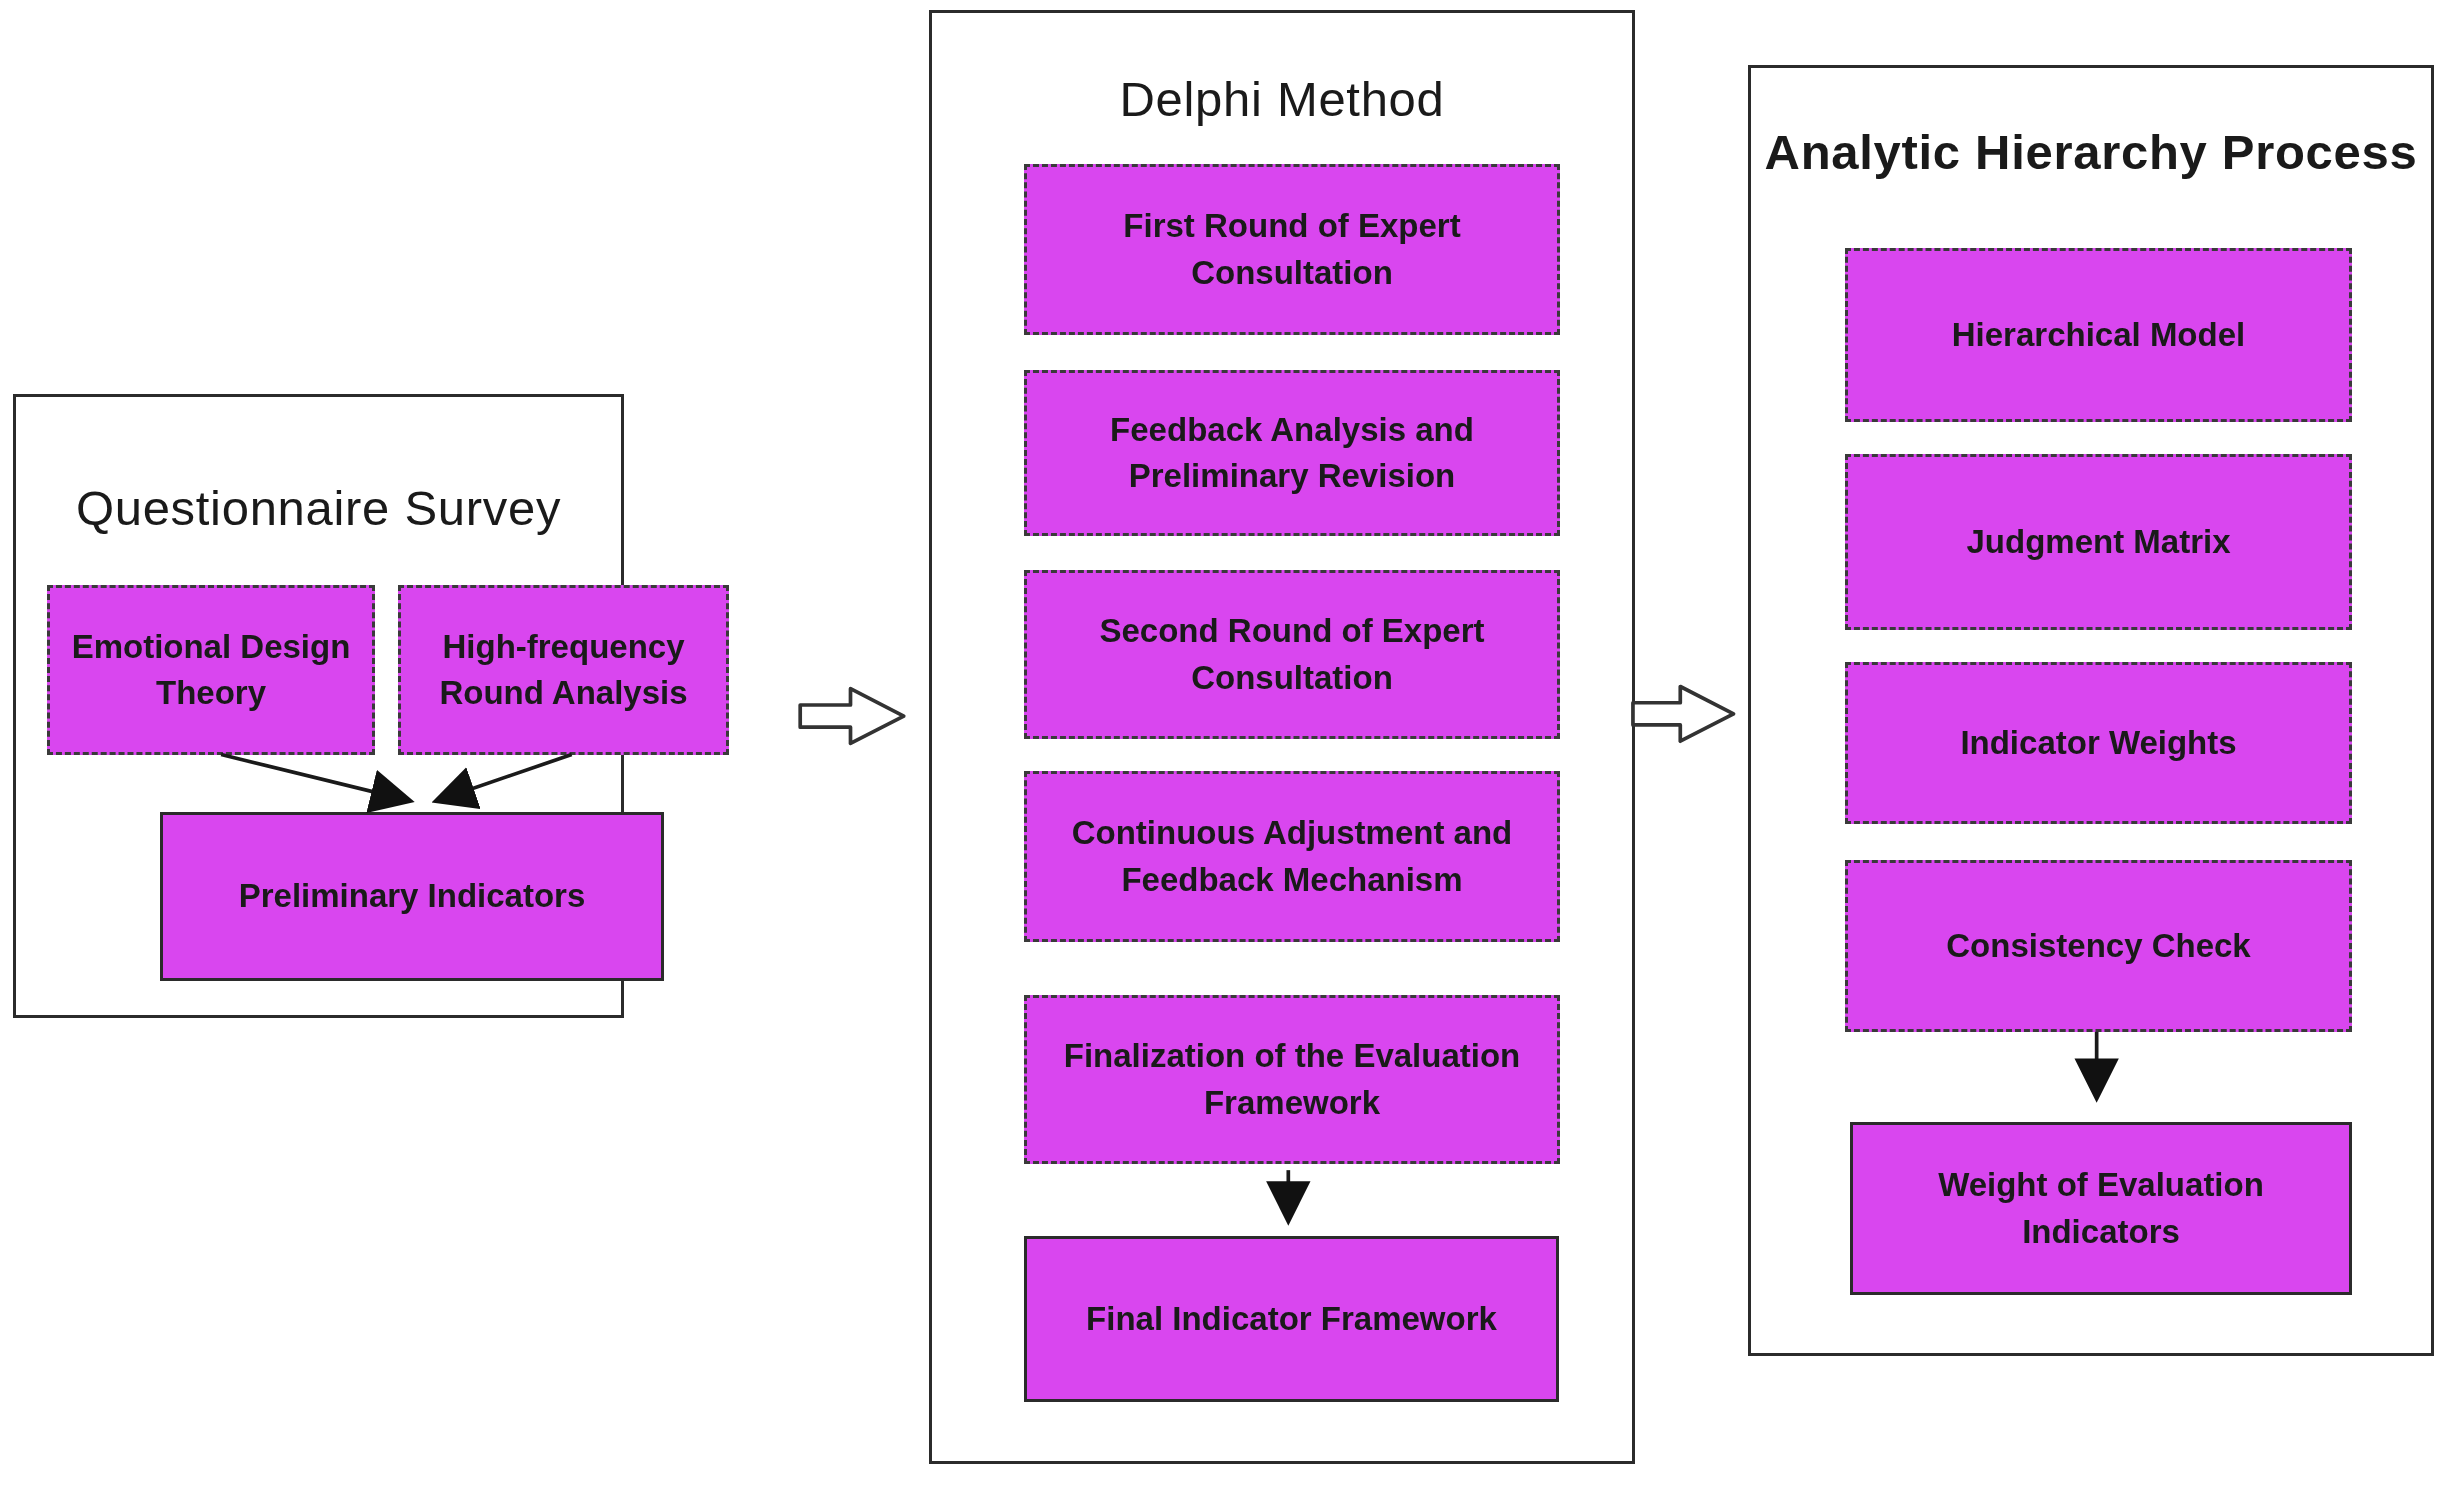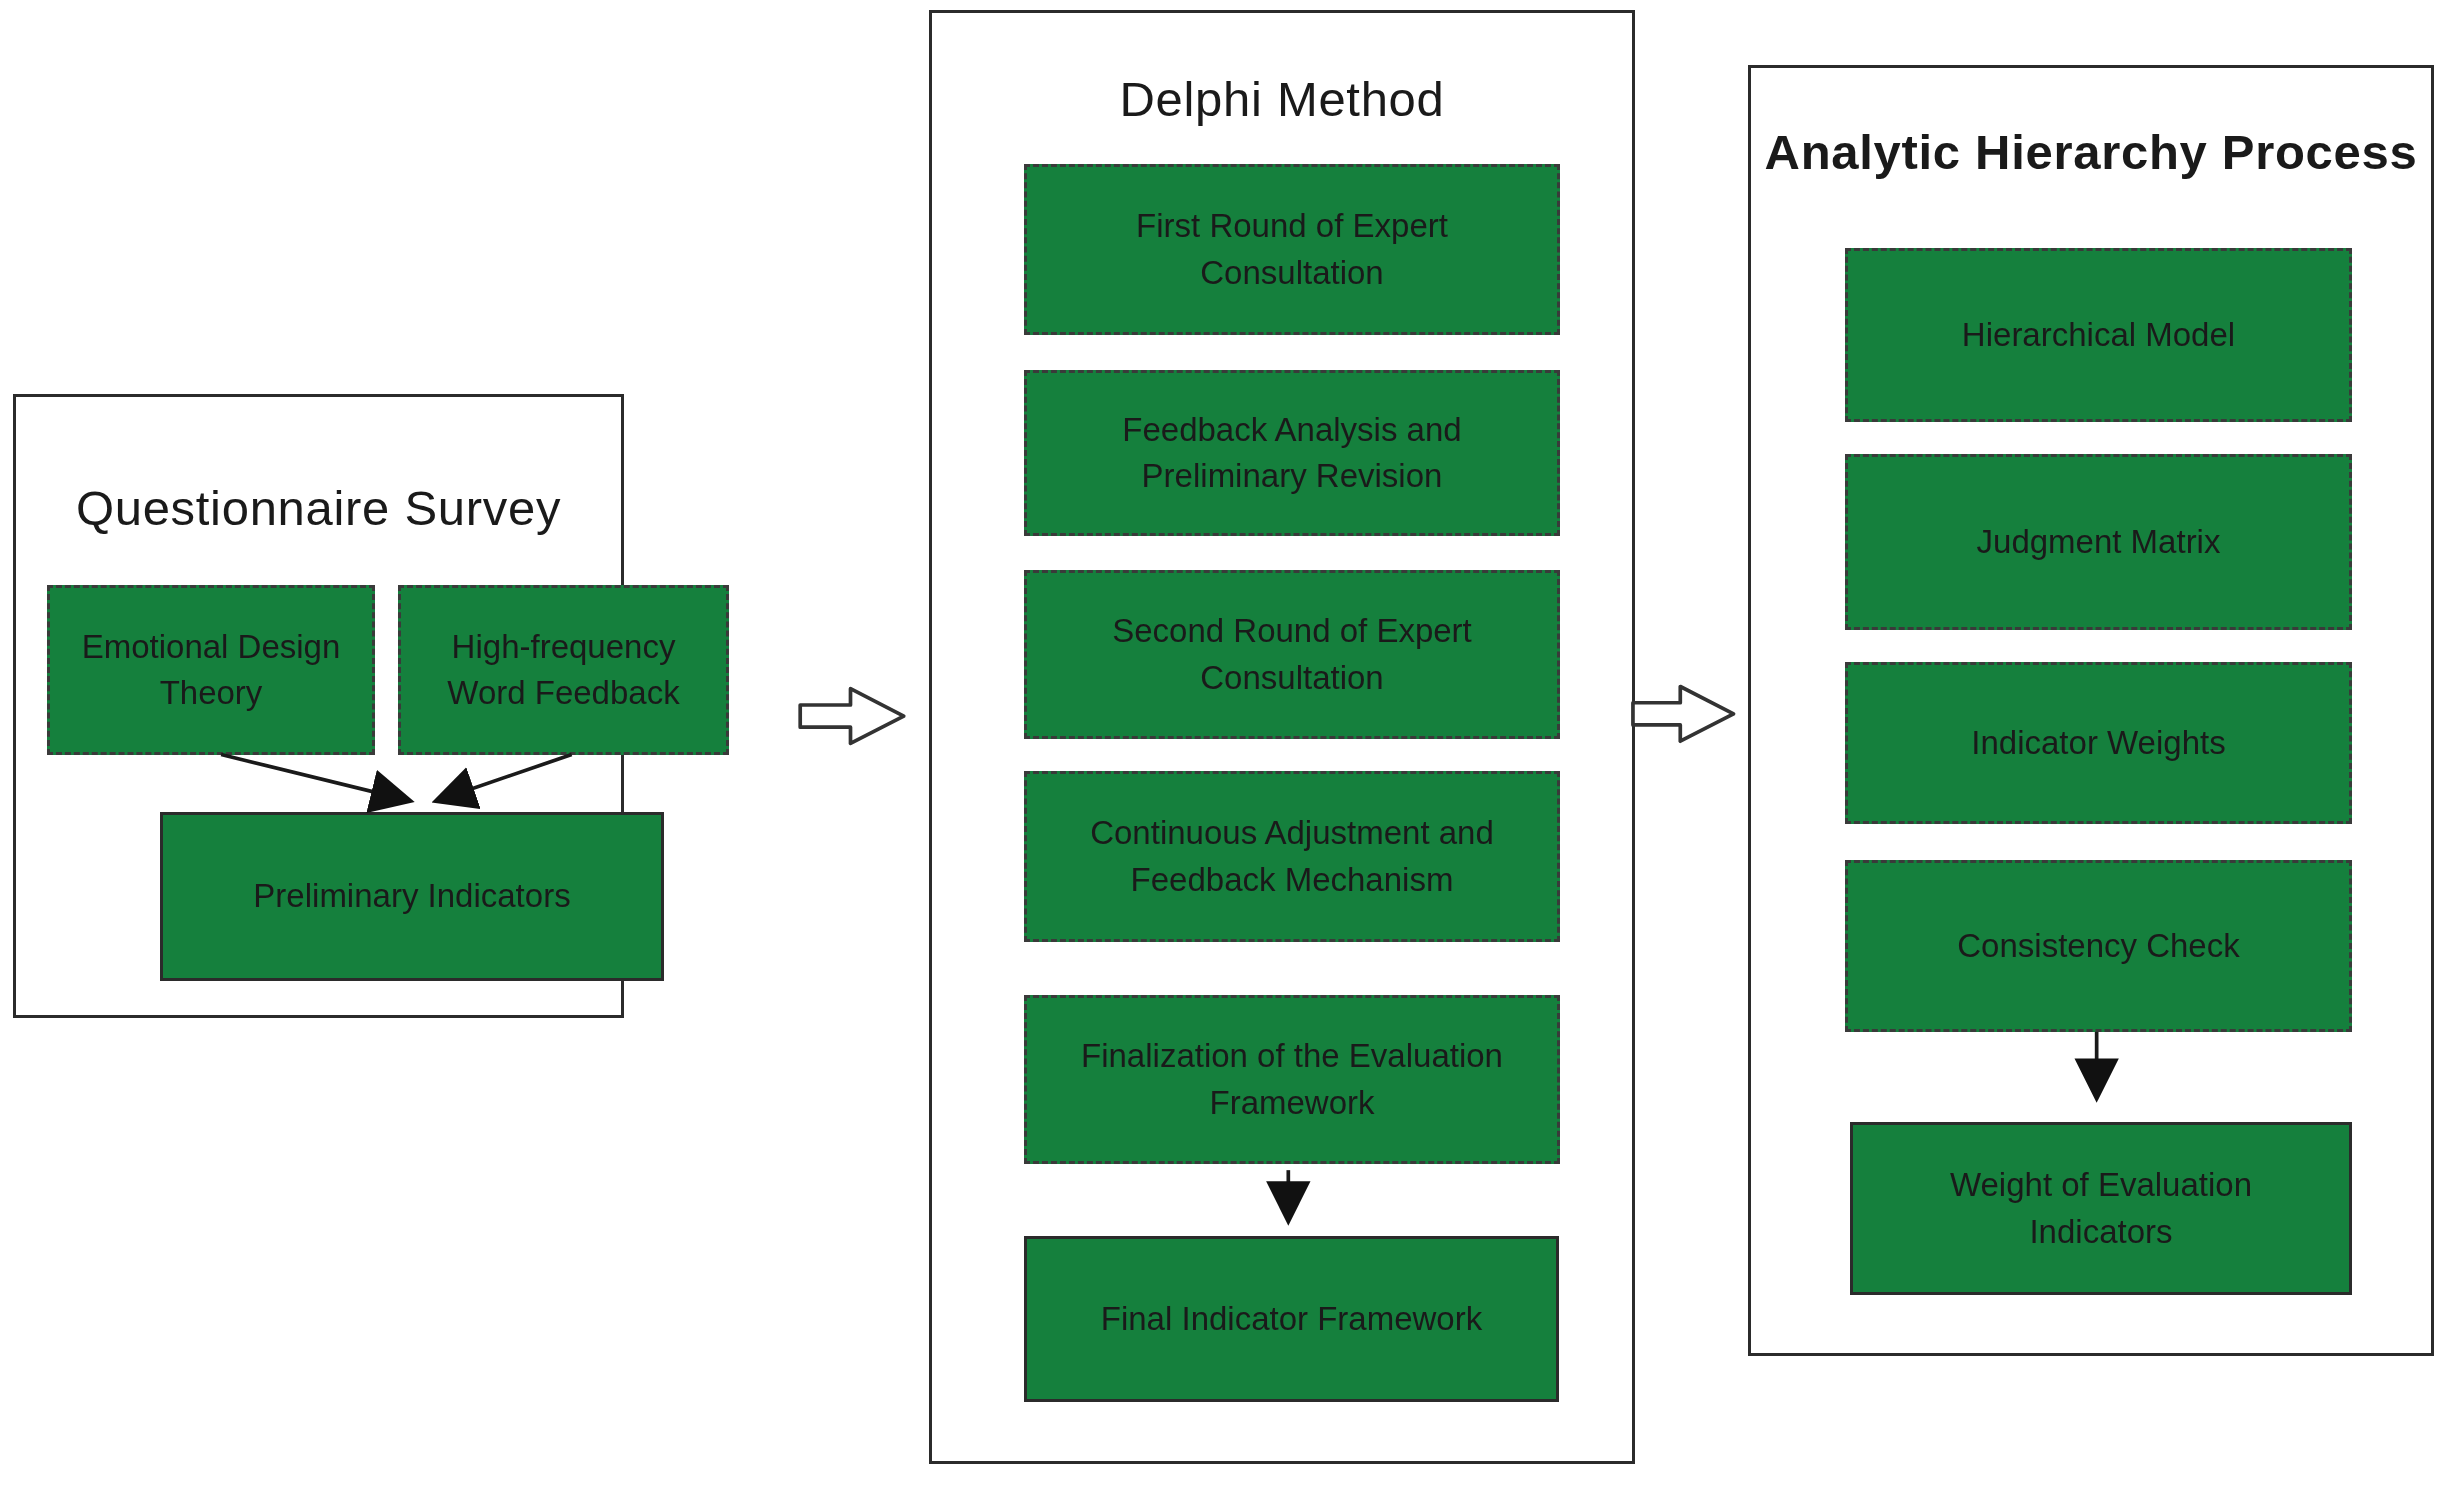--- a/index.html
+++ b/index.html
@@ -29,22 +29,23 @@
   .node {
     position: absolute;
     box-sizing: border-box;
     display: flex;
     align-items: center;
     justify-content: center;
     text-align: center;
     font-size: 33px;
     line-height: 1.4;
     color: #1a1a1a;
-    background: #15803d;
+    background: #d946ef;
     padding: 0 21px;
+    font-weight: bold;
   }
   .dashed { border: 3px dashed #3a3a3a; }
   .solid  { border: 3.7px solid #2b2b2b; }
   #arrow-layer {
     position: absolute;
     left: 0; top: 0;
     width: 2462px;
     height: 1495px;
     pointer-events: none;
   }
@@ -52,21 +53,21 @@
 </head>
 <body>
 
 <div id="canvas">
 
   <section class="panel" style="left:13px; top:394px; width:611px; height:624px;">
     <h2 class="panel-title" style="top:83px; font-size:49px; margin:0; font-weight:400;">Questionnaire Survey</h2>
 
     <div class="node dashed" style="left:31px; top:188px; width:328px; height:170px;">Emotional Design Theory</div>
 
-    <div class="node dashed" style="left:382px; top:188px; width:331px; height:170px;">High-frequency Word Feedback</div>
+    <div class="node dashed" style="left:382px; top:188px; width:331px; height:170px;">High-frequency Round Analysis</div>
 
     <div class="node solid" style="left:144px; top:415px; width:504px; height:169px;text-align:right;">Preliminary Indicators</div>
   </section>
 
   <section class="panel" style="left:929px; top:10px; width:706px; height:1454px;">
     <h2 class="panel-title" style="top:58px; font-size:49px; margin:0; font-weight:400;">Delphi Method</h2>
 
     <div class="node dashed" style="left:92px; top:151px; width:536px; height:171px;">First Round of Expert Consultation</div>
 
     <div class="node dashed" style="left:92px; top:357px; width:536px; height:166px;">Feedback Analysis and Preliminary Revision</div>

